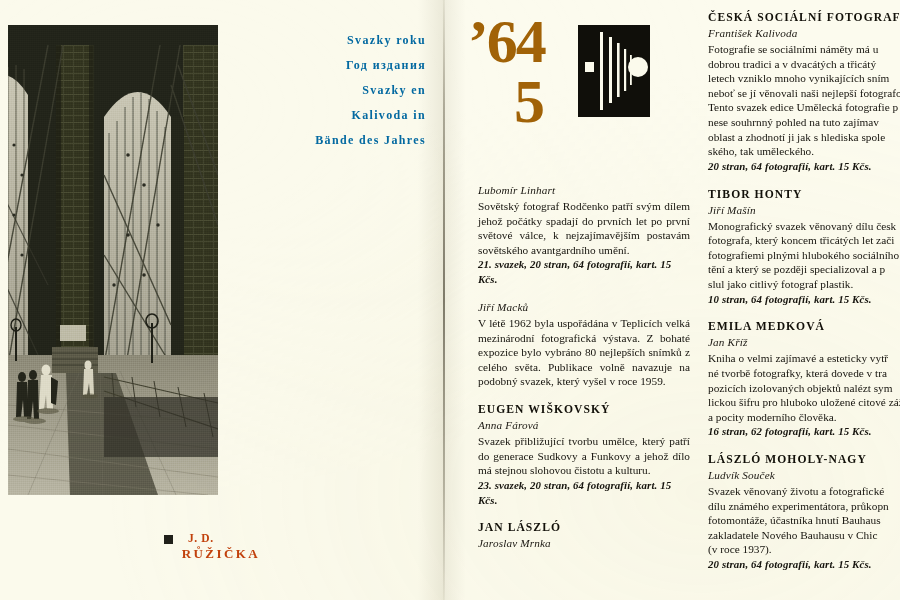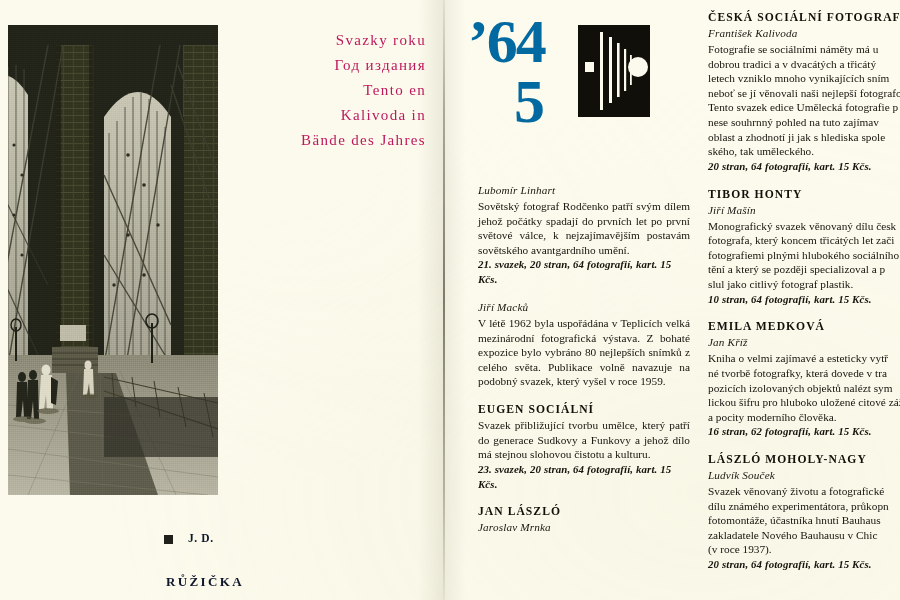--- a/index.html
+++ b/index.html
@@ -81,36 +81,36 @@
   
   .masthead {
     position: absolute;
     left: 236px;
     top: 28px;
     width: 190px;
     text-align: right;
   }
   .masthead div {
     font-family: "Liberation Serif", serif;
-    font-weight: normal;
-    font-size: 15px;
+    font-weight: bold;
+    font-size: 12px;
     letter-spacing: 1.35px;
-    color: #be185d;
+    color: #0369a1;
     line-height: 25px;
     white-space: nowrap;
   }
 
   
   .signature {
     position: absolute;
     left: 150px;
     top: 531px;
     width: 110px;
     text-align: center;
-    color: #0f172a;
+    color: #c2410c;
   }
   .sig-mark {
     position: absolute;
     left: 14px;
     top: 4px;
     width: 9px;
     height: 9px;
     background: #20201a;
   }
   .sig-line1 {
@@ -119,31 +119,30 @@
     letter-spacing: 0.6px;
     line-height: 14px;
     padding-left: 38px;
     text-align: left;
   }
   .sig-line2 {
     font-size: 13px;
     font-weight: bold;
     letter-spacing: 2.4px;
     line-height: 17px;
-    text-align: center;
-    margin-top: 28px;
+    text-align: right;
   }
 
   
   .year-block {
     position: absolute;
     left: 468px;
     top: 12px;
     width: 120px;
-    color: #0369a1;
+    color: #a16207;
   }
   .year-top {
     font-family: "Liberation Serif", serif;
     font-size: 62px;
     font-weight: bold;
     line-height: 58px;
     letter-spacing: -2px;
   }
   .year-bottom {
     font-family: "Liberation Serif", serif;
@@ -385,21 +384,21 @@
         <ellipse cx="40" cy="386" rx="11" ry="3"></ellipse>
         <ellipse cx="82" cy="371" rx="8" ry="2.4"></ellipse>
       </g>
     </svg>
     <div class="photo-grain"></div>
   </div>
 
   <div class="masthead">
     <div>Svazky roku</div>
     <div>Год издания</div>
-    <div>Tento en</div>
+    <div>Svazky en</div>
     <div>Kalivoda in</div>
     <div>Bände des Jahres</div>
   </div>
 
   <div class="signature">
     <span class="sig-mark"></span>
     <div class="sig-line1">J. D.</div>
     <div class="sig-line2">RŮŽIČKA</div>
   </div>
 
@@ -428,21 +427,22 @@
       <div class="ent-body">Sovětský fotograf Rodčenko patří svým dílem jehož počátky spadají do prvních let po první světové válce, k nejzajímavějším postavám sovětského avantgardního umění.</div>
       <div class="ent-meta">21. svazek, 20 stran, 64 fotografií, kart. 15 Kčs.</div>
     </div>
 
     <div class="entry">
       <div class="ent-author">Jiří Macků</div>
       <div class="ent-body">V létě 1962 byla uspořádána v Teplicích velká mezinárodní fotografická výstava. Z bohaté expozice bylo vybráno 80 nejlepších snímků z celého světa. Publikace volně navazuje na podobný svazek, který vyšel v roce 1959.</div>
     </div>
 
     <div class="entry">
-      <div class="ent-title">EUGEN SOCIÁLNÍ</div>
+      <div class="ent-title">EUGEN WIŠKOVSKÝ</div>
+      <div class="ent-author">Anna Fárová</div>
       <div class="ent-body">Svazek přibližující tvorbu umělce, který patří do generace Sudkovy a Funkovy a jehož dílo má stejnou slohovou čistotu a kulturu.</div>
       <div class="ent-meta">23. svazek, 20 stran, 64 fotografií, kart. 15 Kčs.</div>
     </div>
 
     <div class="entry">
       <div class="ent-title">JAN LÁSZLÓ</div>
       <div class="ent-author">Jaroslav Mrnka</div>
 
     </div>
 

